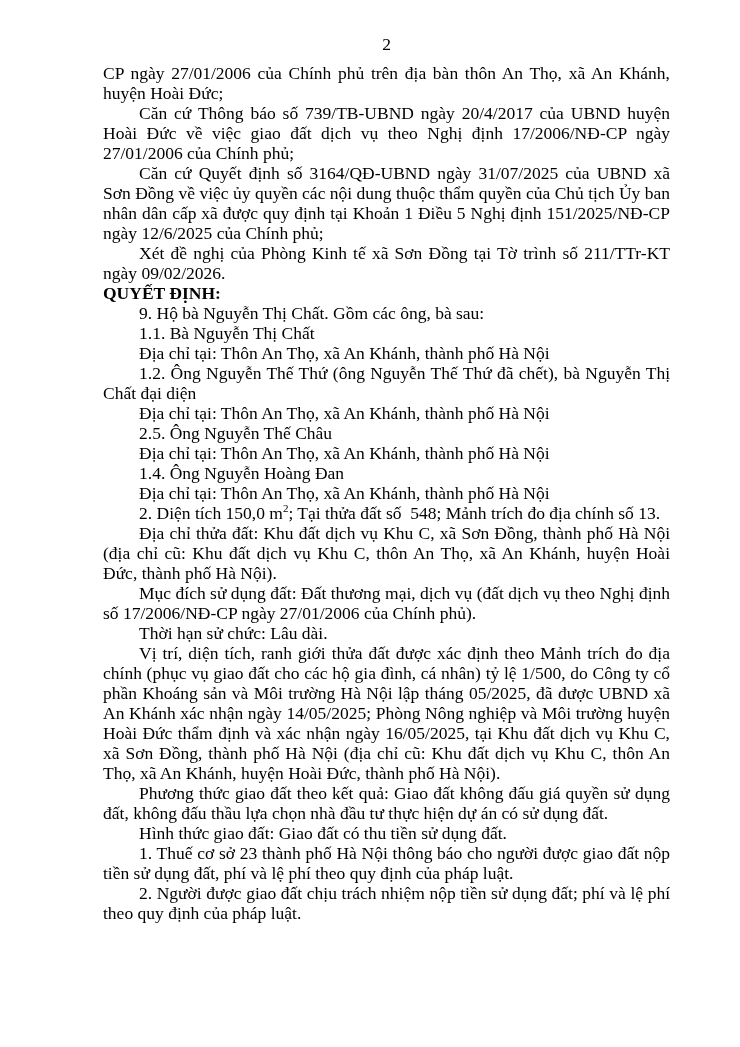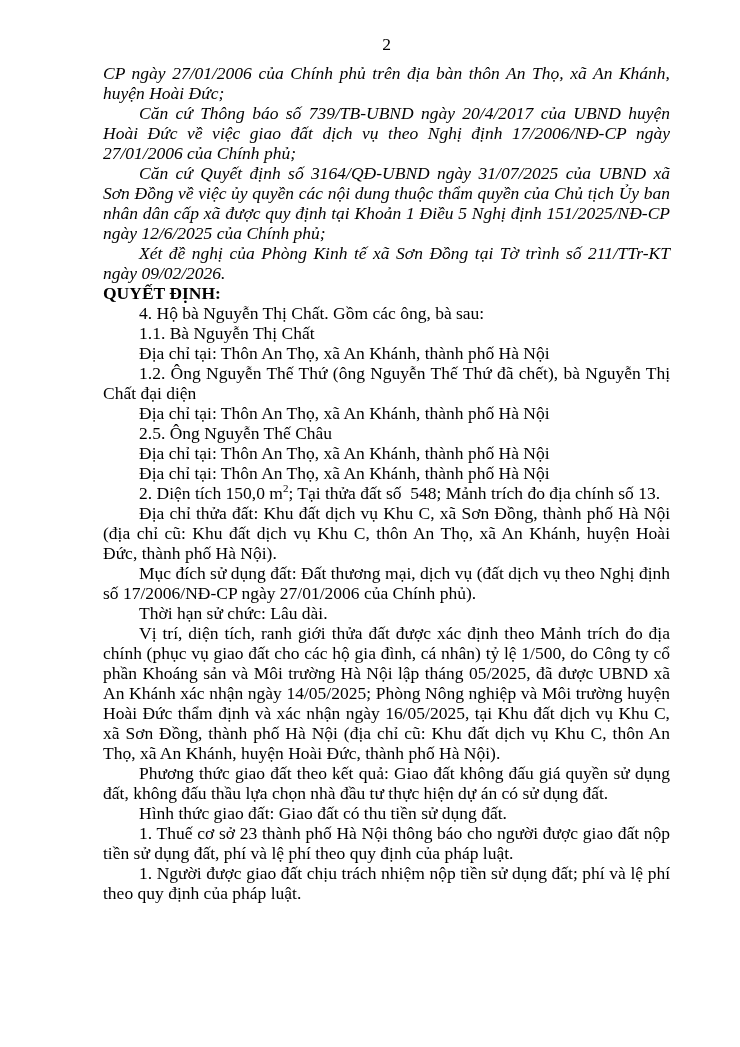--- a/index.html
+++ b/index.html
@@ -28,47 +28,48 @@
     margin: 0 0 9px 0;
   }
   .doc-body p.para {
     margin: 0;
     font-size: 17.5px;
     line-height: 20px;
     text-align: justify;
     text-justify: inter-word;
   }
   .doc-body p.para.indent   { text-indent: 36px; }
-  .doc-body p.para.italic   { font-style: italic; }
+  .doc-body p.para.italic   { }
   .doc-body p.para.center   { text-indent: 0; }
   .doc-body .run-bold       { font-weight: bold; }
   .doc-body .run-sup        { vertical-align: super; font-size: 11px; line-height: 0; }
 </style>
 </head>
 <body>
 
 <div class="page">
   <p class="page-number">2</p>
   <div class="doc-body">
       <p class="para italic"><span class="">CP ngày 27/01/2006 của Chính phủ trên địa bàn thôn An Thọ, xã An Khánh, huyện Hoài Đức;</span></p>
       <p class="para italic indent"><span class="">Căn cứ Thông báo số 739/TB-UBND ngày 20/4/2017 của UBND huyện Hoài Đức về việc giao đất dịch vụ theo Nghị định 17/2006/NĐ-CP ngày 27/01/2006 của Chính phủ;</span></p>
       <p class="para italic indent"><span class="">Căn cứ Quyết định số 3164/QĐ-UBND ngày 31/07/2025 của UBND xã Sơn Đồng về việc ủy quyền các nội dung thuộc thẩm quyền của Chủ tịch Ủy ban nhân dân cấp xã được quy định tại Khoản 1 Điều 5 Nghị định 151/2025/NĐ-CP ngày 12/6/2025 của Chính phủ;</span></p>
       <p class="para italic indent"><span class="">Xét đề nghị của Phòng Kinh tế xã Sơn Đồng tại Tờ trình số 211/TTr-KT ngày 09/02/2026.</span></p>
       <p class="para center"><span class="run-bold ">QUYẾT ĐỊNH:</span></p>
-      <p class="para indent"><span class="">4. Hộ bà Nguyễn Thị Chất. Gồm các ông, bà sau:</span></p>
+      <p class="para indent"><span class="">9. Hộ bà Nguyễn Thị Chất. Gồm các ông, bà sau:</span></p>
       <p class="para indent"><span class="">1.1. Bà Nguyễn Thị Chất</span></p>
       <p class="para indent"><span class="">Địa chỉ tại: Thôn An Thọ, xã An Khánh, thành phố Hà Nội</span></p>
       <p class="para indent"><span class="">1.2. Ông Nguyễn Thế Thứ (ông Nguyễn Thế Thứ đã chết), bà Nguyễn Thị Chất đại diện</span></p>
       <p class="para indent"><span class="">Địa chỉ tại: Thôn An Thọ, xã An Khánh, thành phố Hà Nội</span></p>
       <p class="para indent"><span class="">2.5. Ông Nguyễn Thế Châu</span></p>
       <p class="para indent"><span class="">Địa chỉ tại: Thôn An Thọ, xã An Khánh, thành phố Hà Nội</span></p>
+      <p class="para indent"><span class="">1.4. Ông Nguyễn Hoàng Đan</span></p>
       <p class="para indent"><span class="">Địa chỉ tại: Thôn An Thọ, xã An Khánh, thành phố Hà Nội</span></p>
       <p class="para indent"><span class="">2. Diện tích 150,0 m</span><span class="run-sup">2</span><span class="">; Tại thửa đất số &nbsp;548; Mảnh trích đo địa chính số 13.</span></p>
       <p class="para indent"><span class="">Địa chỉ thửa đất: Khu đất dịch vụ Khu C, xã Sơn Đồng, thành phố Hà Nội (địa chỉ cũ: Khu đất dịch vụ Khu C, thôn An Thọ, xã An Khánh, huyện Hoài Đức, thành phố Hà Nội).</span></p>
       <p class="para indent"><span class="">Mục đích sử dụng đất: Đất thương mại, dịch vụ (đất dịch vụ theo Nghị định số 17/2006/NĐ-CP ngày 27/01/2006 của Chính phủ).</span></p>
       <p class="para indent"><span class="">Thời hạn sử chức: Lâu dài.</span></p>
       <p class="para indent"><span class="">Vị trí, diện tích, ranh giới thửa đất được xác định theo Mảnh trích đo địa chính (phục vụ giao đất cho các hộ gia đình, cá nhân) tỷ lệ 1/500, do Công ty cổ phần Khoáng sản và Môi trường Hà Nội lập tháng 05/2025, đã được UBND xã An Khánh xác nhận ngày 14/05/2025; Phòng Nông nghiệp và Môi trường huyện Hoài Đức thẩm định và xác nhận ngày 16/05/2025, tại Khu đất dịch vụ Khu C, xã Sơn Đồng, thành phố Hà Nội (địa chỉ cũ: Khu đất dịch vụ Khu C, thôn An Thọ, xã An Khánh, huyện Hoài Đức, thành phố Hà Nội).</span></p>
       <p class="para indent"><span class="">Phương thức giao đất theo kết quả: Giao đất không đấu giá quyền sử dụng đất, không đấu thầu lựa chọn nhà đầu tư thực hiện dự án có sử dụng đất.</span></p>
       <p class="para indent"><span class="">Hình thức giao đất: Giao đất có thu tiền sử dụng đất.</span></p>
       <p class="para indent"><span class="">1. Thuế cơ sở 23 thành phố Hà Nội thông báo cho người được giao đất nộp tiền sử dụng đất, phí và lệ phí theo quy định của pháp luật.</span></p>
-      <p class="para indent"><span class="">1. Người được giao đất chịu trách nhiệm nộp tiền sử dụng đất; phí và lệ phí theo quy định của pháp luật.</span></p>
+      <p class="para indent"><span class="">2. Người được giao đất chịu trách nhiệm nộp tiền sử dụng đất; phí và lệ phí theo quy định của pháp luật.</span></p>
     </div>
 </div>
 
 </body></html>

